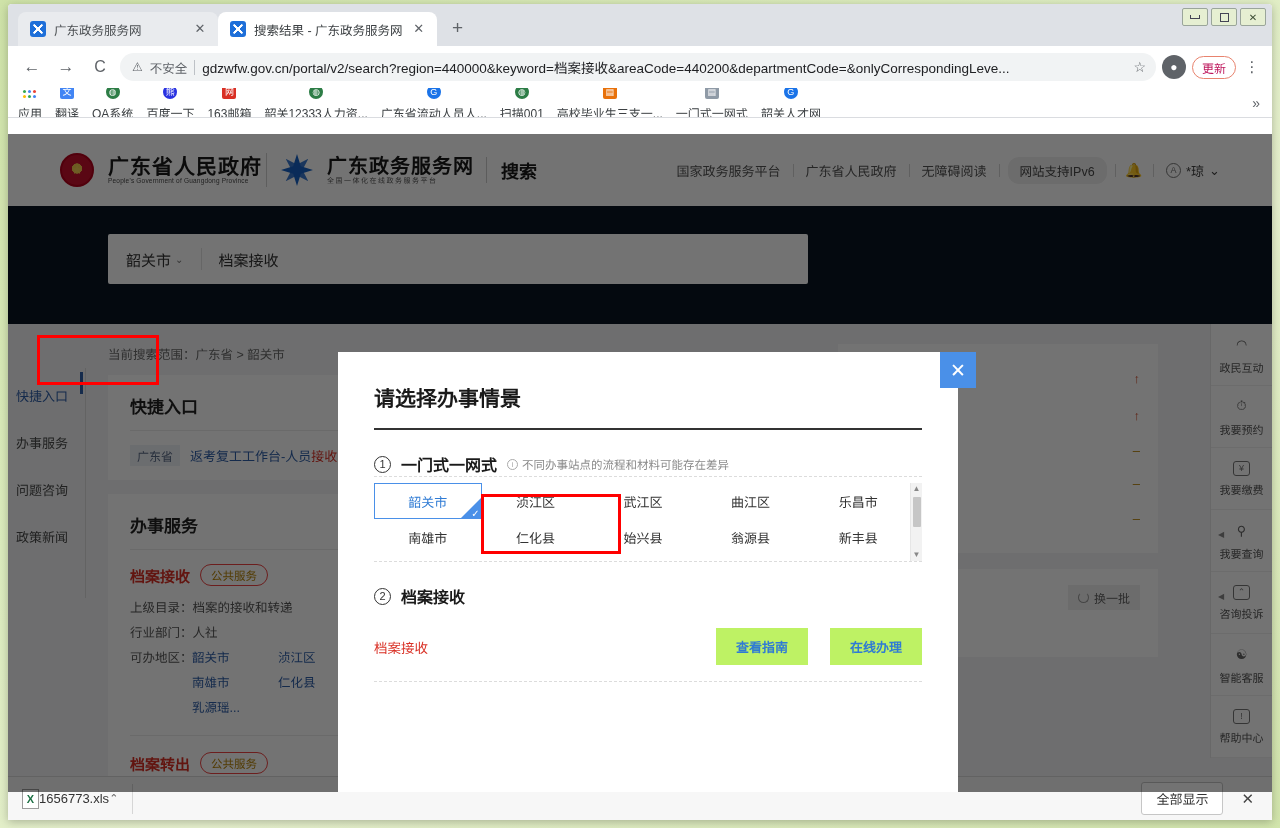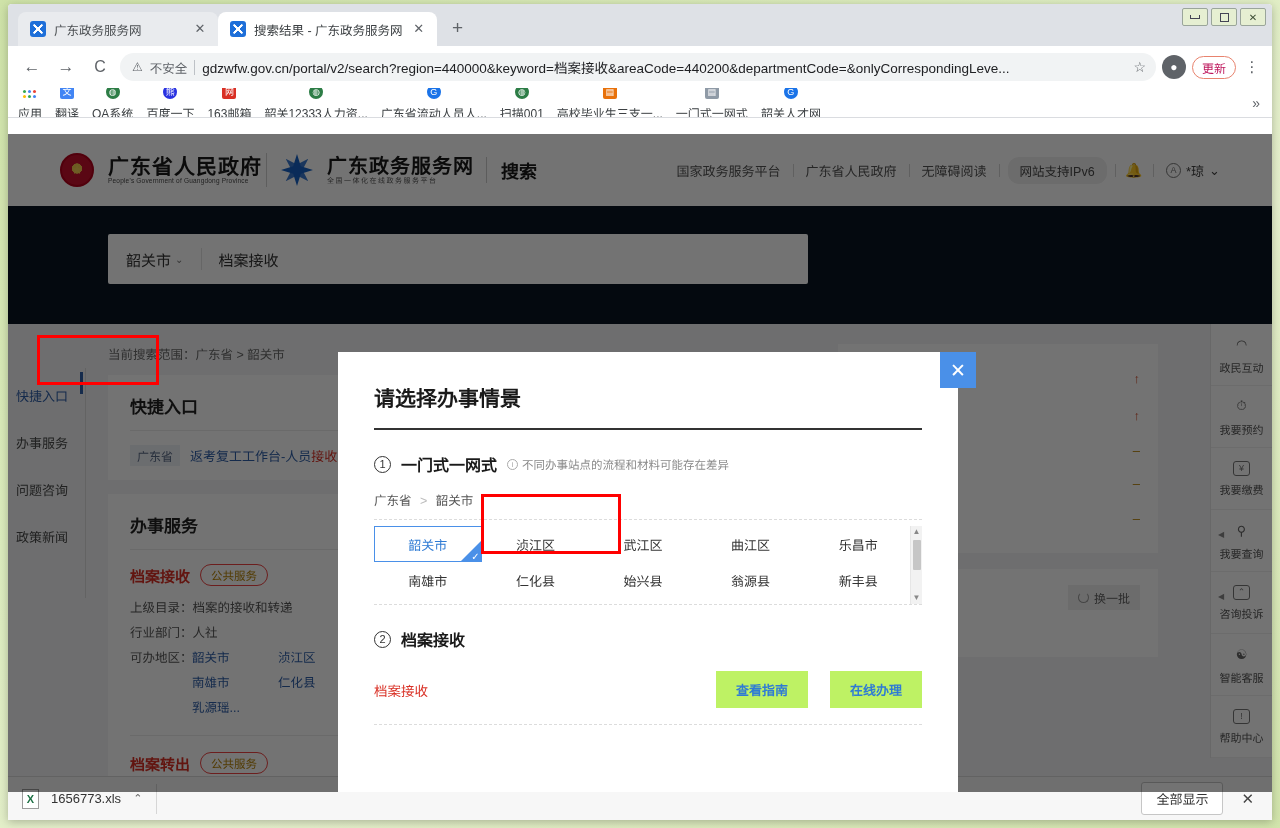--- a/index.html
+++ b/index.html
@@ -246,21 +246,21 @@
   .btn-guide, .btn-online { background:#bef264; color:#2f7bd4; font-size:13px;
     font-weight:bold; padding:9px 20px; }
 
   
   .redbox { position:absolute; border:3px solid #f00; z-index:30; pointer-events:none; }
 
   
   .dlbar { position:absolute; left:0; bottom:0; width:1264px; height:44px;
     background:#f7f7f7; border-top:1px solid #dadada; display:flex;
     align-items:center; padding:0 14px; }
-  .dlitem { display:flex; align-items:center; gap:12px; height:30px;
+  .dlitem { display:flex; align-items:center; height:30px;
     padding-right:14px; border-right:1px solid #d6d6d6; }
   .xls-ico { width:17px; height:20px; background:#fff; border:1px solid #9c9c9c;
     position:relative; }
   .xls-ico::after { content:"X"; position:absolute; inset:0; color:#1e7145;
     font-size:11px; font-weight:bold; line-height:19px; text-align:center; }
   .dlname { font-size:13px; color:#333; }
   .dlchev { color:#666; font-size:11px; }
   .dl-right { margin-left:auto; display:flex; align-items:center; gap:14px; }
   .showall { border:1px solid #c6c6c6; border-radius:3px; background:#fff;
     font-size:13px; color:#333; padding:6px 14px; }
@@ -567,25 +567,20 @@
 
           <div class="step">
             <span class="num">1</span>
             <span class="st">一门式一网式</span>
             <span class="hint">
               <span class="i">i</span>
               <span>不同办事站点的流程和材料可能存在差异</span>
             </span>
           </div>
 
-          <div class="crumb">
-            <span>广东省</span>
-            <span class="sep">&gt;</span>
-            <span>韶关市</span>
-          </div>
 
           <div class="city-box">
             <div class="city-grid">
               <div class="city sel">
                 <span>韶关市</span>
                 <span class="tick">✓</span>
               </div>
               <div class="city">浈江区</div>
               <div class="city">武江区</div>
               <div class="city">曲江区</div>

